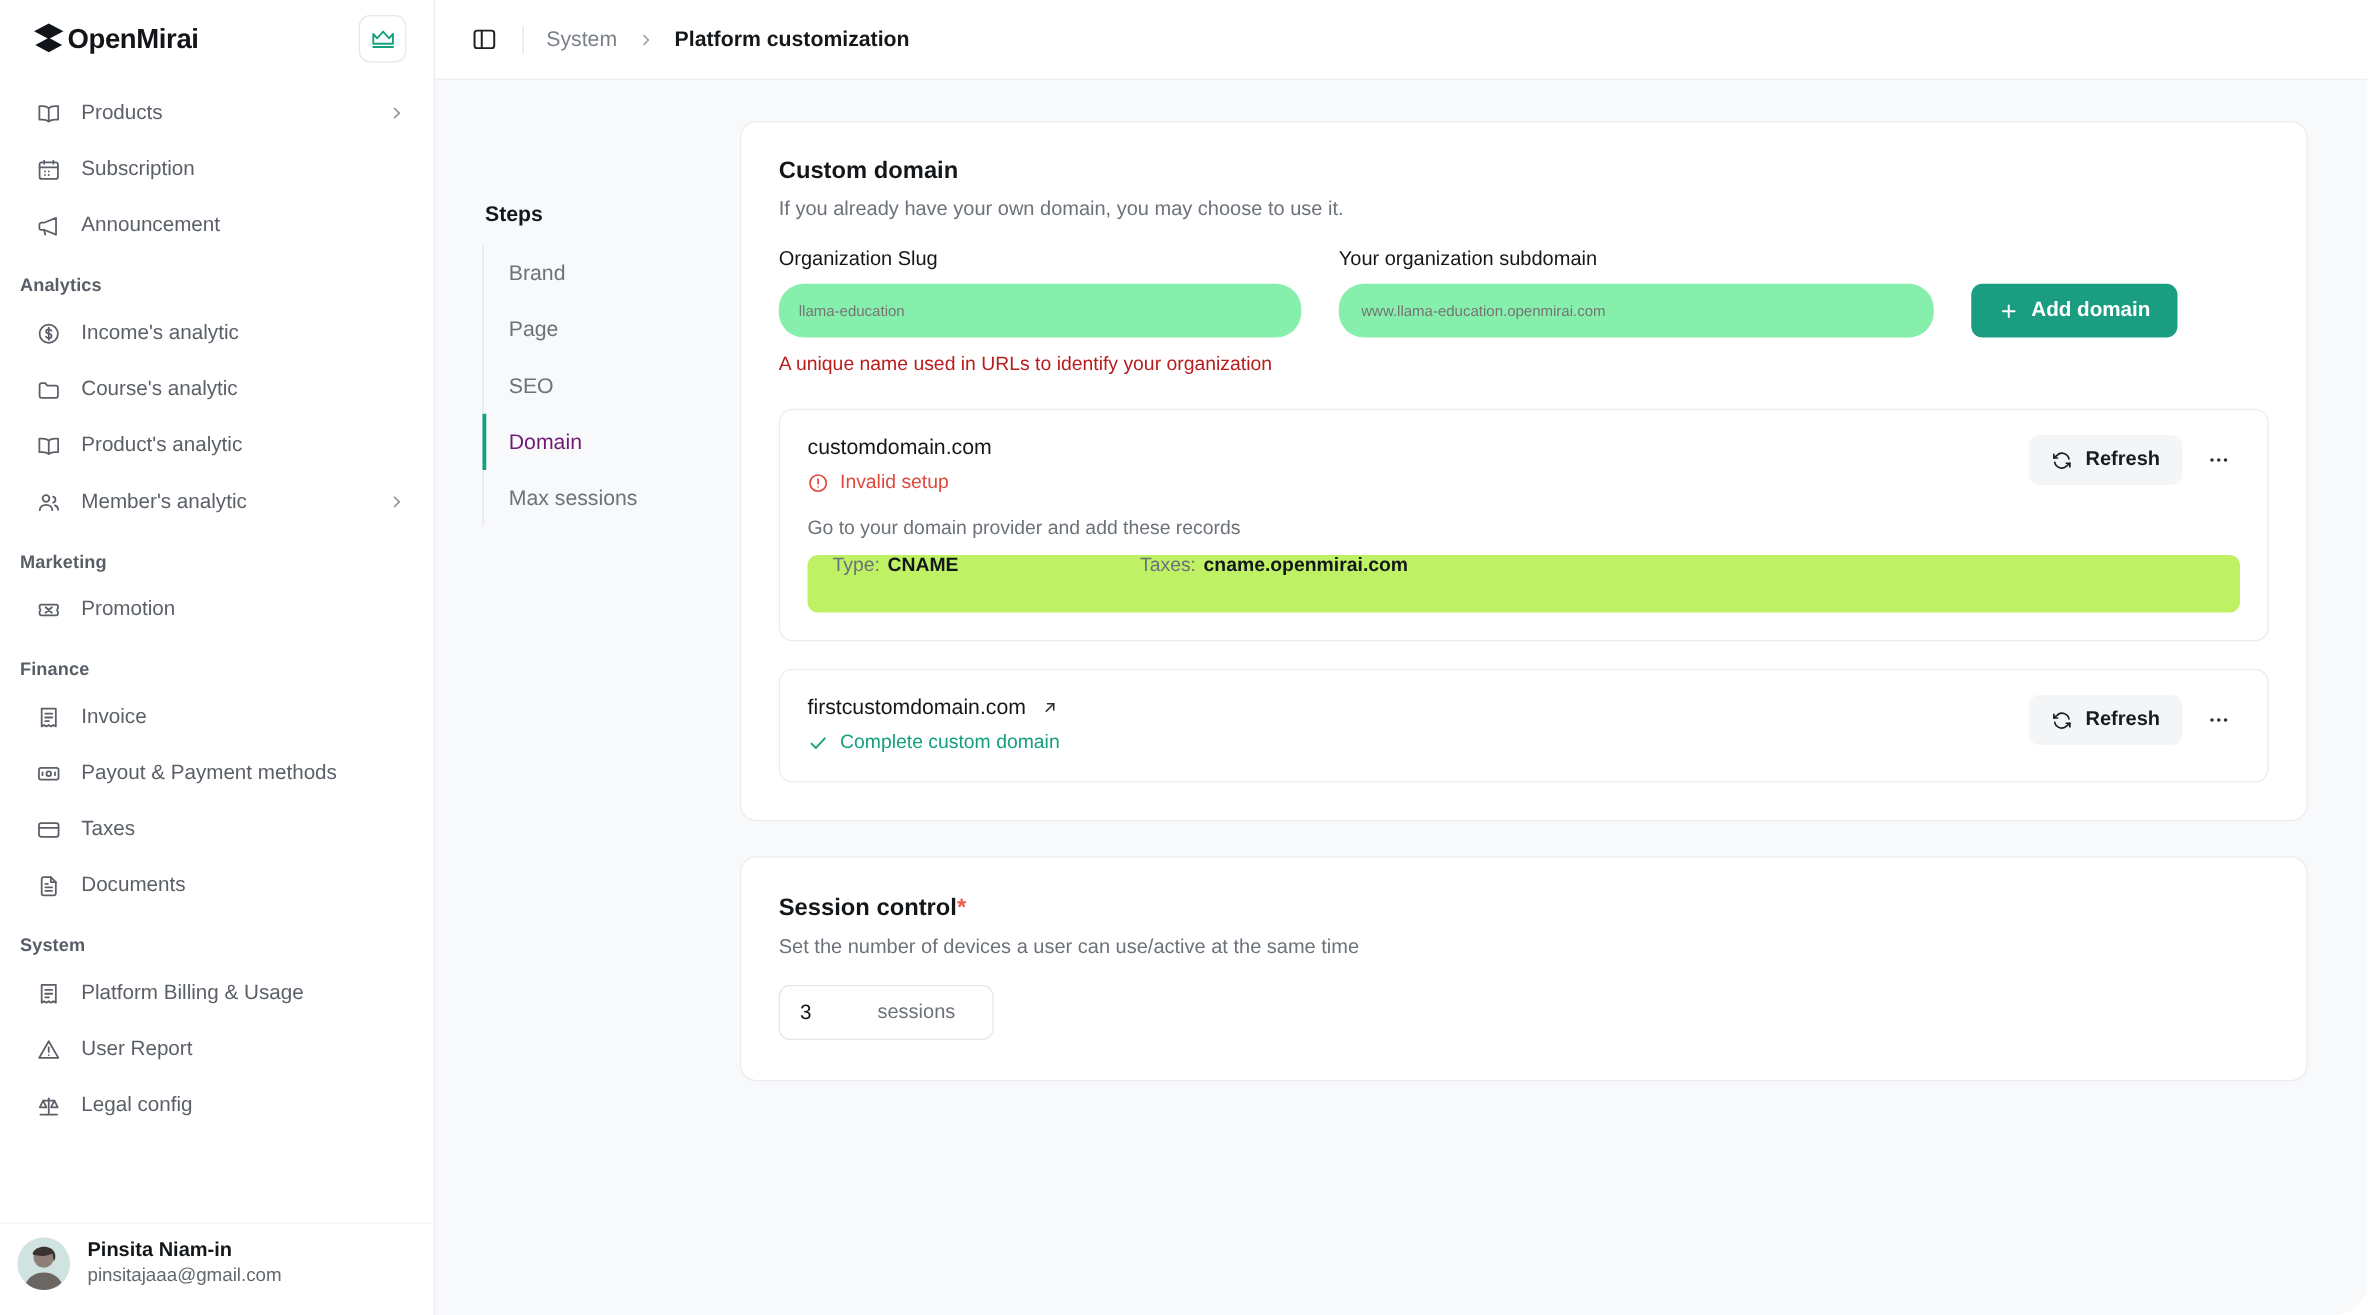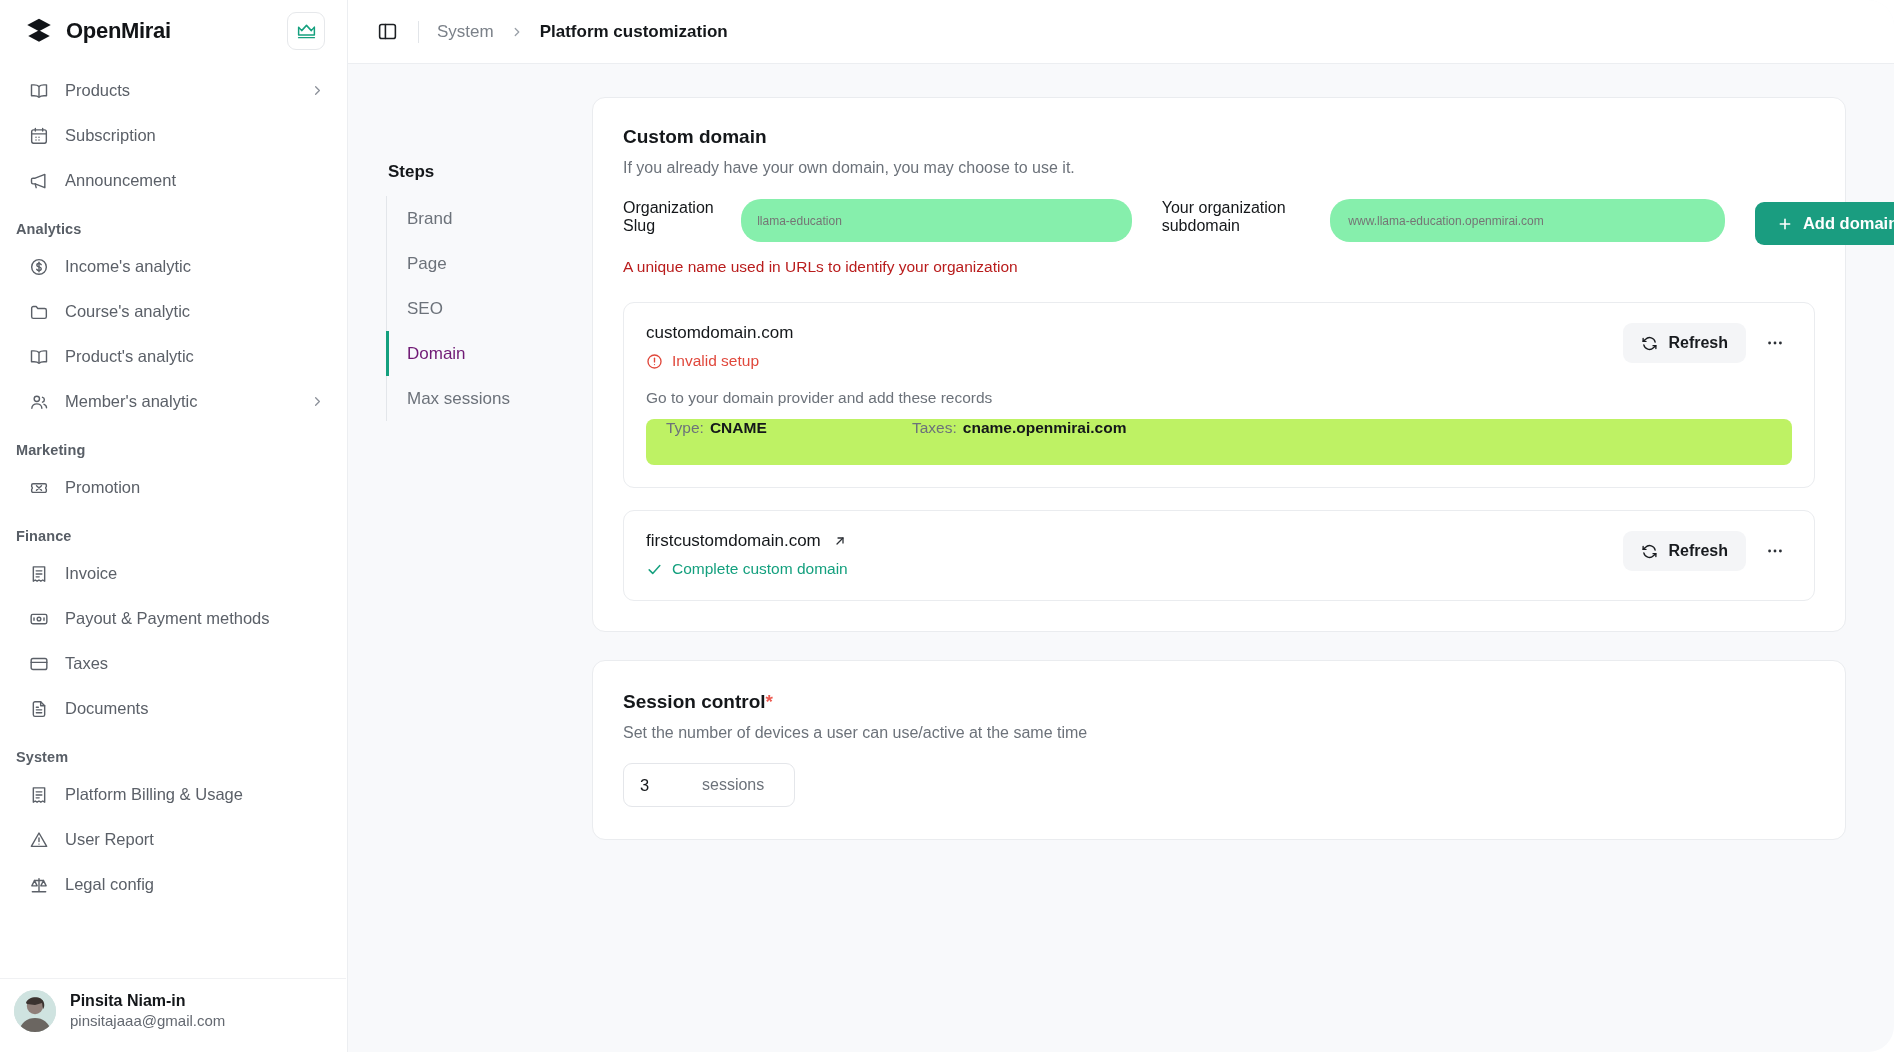--- a/index.html
+++ b/index.html
@@ -27,21 +27,20 @@
     border-right: 1px solid #eceef1;
     display: flex;
     flex-direction: column;
     position: relative;
   }
   .brand-row {
     height: 62px;
     display: flex;
     align-items: center;
     padding: 0 22px 0 24px;
-    gap: 12px;
   }
   .brand-logo { width: 30px; height: 30px; flex: 0 0 30px; display:block; }
   .brand-name {
     font-size: 22px;
     font-weight: 700;
     color: #121417;
     letter-spacing: -0.3px;
     flex: 1;
   }
   .crown-btn {
@@ -219,21 +218,21 @@
     font-size: 16px;
     color: #6c727a;
     margin-bottom: 22px;
   }
 
   .field-row {
     display: flex;
     align-items: flex-end;
     gap: 30px;
   }
-  .field { display: flex; }
+  .field { display: flex; flex-direction: column; }
   .field-label {
     font-size: 16px;
     color: #14171a;
     margin-bottom: 10px;
   }
   .field-input {
     height: 43px;
     border-radius: 20px;
     background: #86efac;
     border: none;

